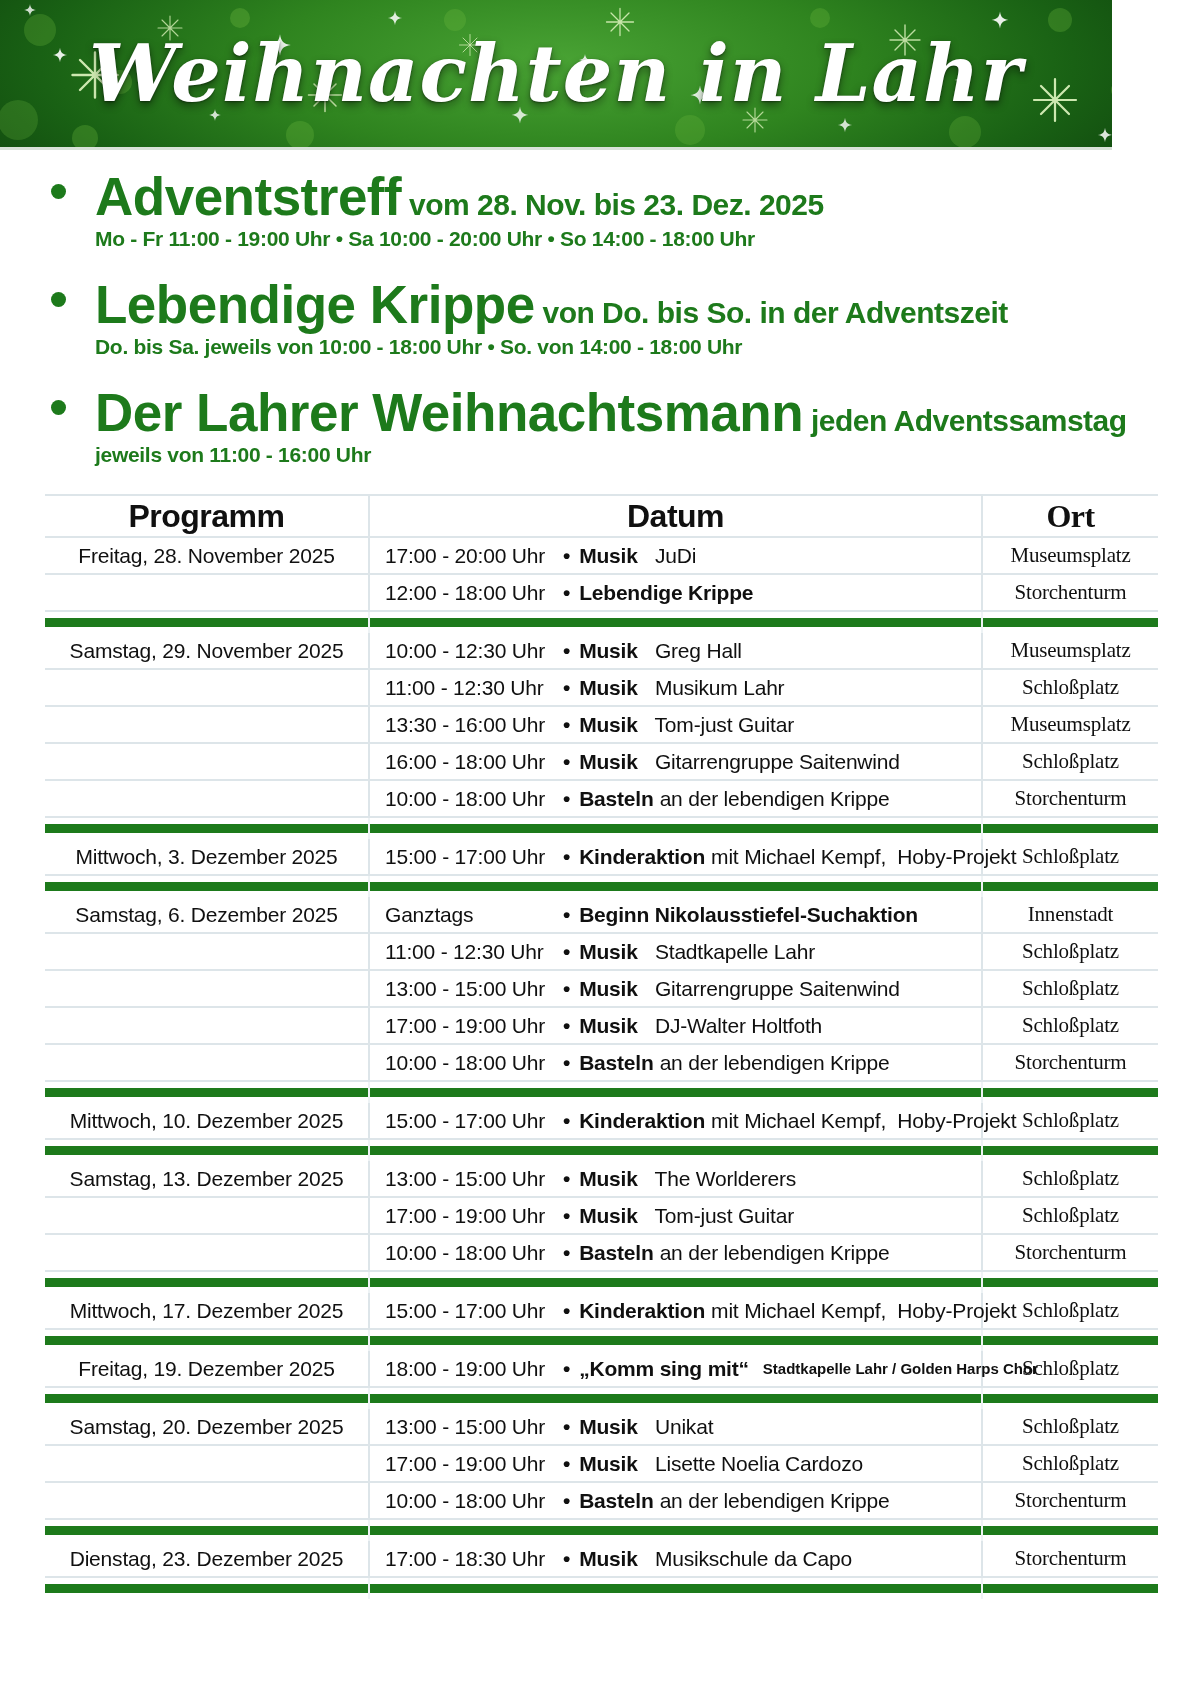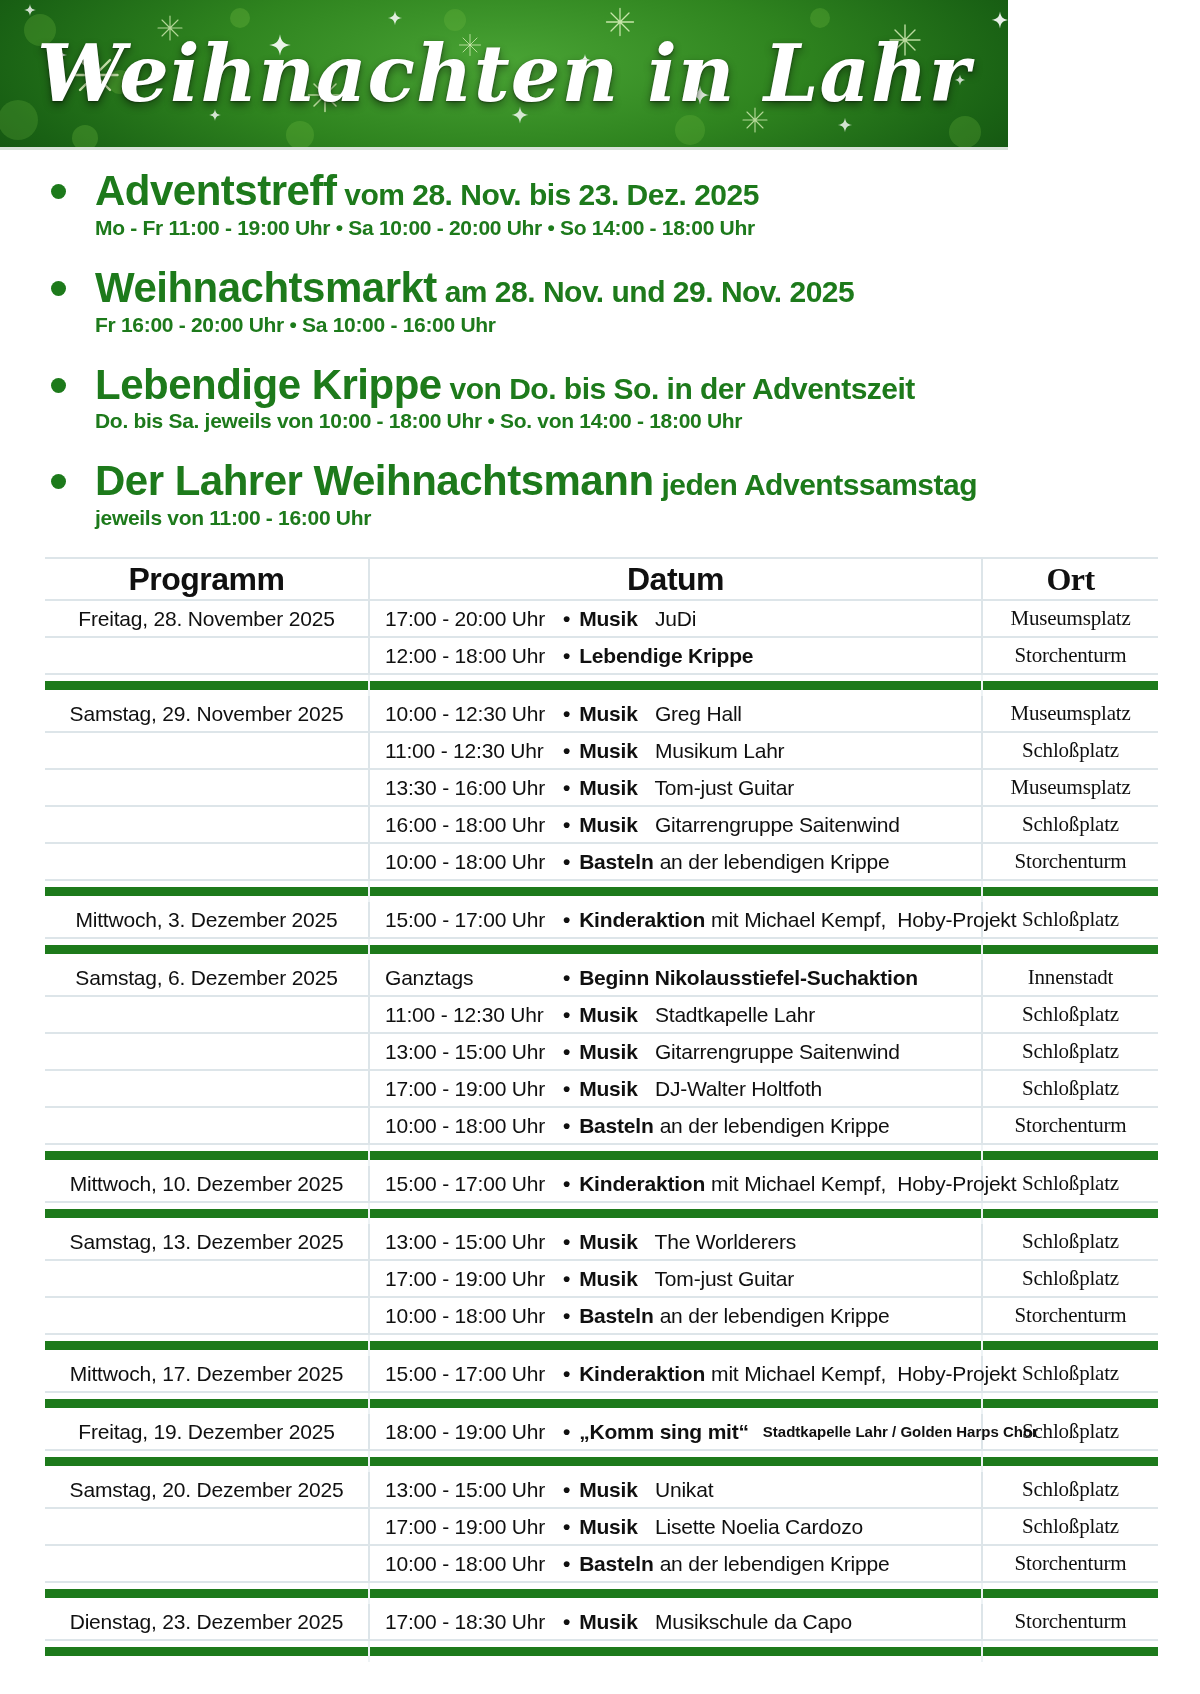--- a/index.html
+++ b/index.html
@@ -12,21 +12,21 @@
   body{
     width:1200px;height:1694px;
     font-family:"Liberation Sans","DejaVu Sans",sans-serif;
     color:var(--ink);
     overflow:hidden;
     position:relative;
   }
 
   
   .banner{
-    position:relative;width:1008px;height:150px;
+    position:relative;width:1112px;height:150px;
     background:radial-gradient(ellipse 760px 240px at 50% 42%,
       #49a334 0%, #2f841f 38%, #196114 68%, #0b3a0b 100%);
     overflow:hidden;
     border-bottom:3px solid #d9e2d9;
   }
   .banner svg{position:absolute;inset:0;}
   .banner-title{
     position:absolute;left:0;right:0;top:8px;
     text-align:center;
     font-family:"DejaVu Serif","Liberation Serif",serif;
@@ -37,21 +37,21 @@
   }
 
   
   .highlights{padding:20px 40px 0 45px;}
   .hl-item{position:relative;padding-left:50px;margin-bottom:27px;}
   .hl-dot{
     position:absolute;left:6px;top:14px;width:15px;height:15px;
     border-radius:50%;background:var(--green);
   }
   .hl-head{color:var(--green);letter-spacing:-0.5px;line-height:1.02;}
-  .hl-title{font-size:42px;font-weight:700;}
+  .hl-title{font-size:53px;font-weight:700;}
   .hl-suffix{font-size:30px;font-weight:700;margin-left:0;}
   .hl-times{
     color:var(--green);font-size:21px;font-weight:700;
     letter-spacing:-0.3px;margin-top:3px;
   }
 
   
   .schedule{margin:14px 0 0 45px;width:1113px;}
   .t-row{display:grid;grid-template-columns:325px 613px 175px;}
   .t-cell{
@@ -141,27 +141,20 @@
 
 <section class="highlights">
   <div class="hl-item">
     <span class="hl-dot"></span>
     <div class="hl-head">
       <span class="hl-title">Adventstreff</span><span class="hl-suffix"> vom 28. Nov. bis 23. Dez. 2025</span>
     </div>
     <div class="hl-times">Mo - Fr 11:00 - 19:00 Uhr • Sa 10:00 - 20:00 Uhr • So 14:00 - 18:00 Uhr</div>
   </div>
 
-  <div class="hl-item">
-    <span class="hl-dot"></span>
-    <div class="hl-head">
-      <span class="hl-title">Weihnachtsmarkt</span><span class="hl-suffix"> am 28. Nov. und 29. Nov. 2025</span>
-    </div>
-    <div class="hl-times">Fr 16:00 - 20:00 Uhr • Sa 10:00 - 16:00 Uhr</div>
-  </div>
 
   <div class="hl-item">
     <span class="hl-dot"></span>
     <div class="hl-head">
       <span class="hl-title">Lebendige Krippe</span><span class="hl-suffix"> von Do. bis So. in der Adventszeit</span>
     </div>
     <div class="hl-times">Do. bis Sa. jeweils von 10:00 - 18:00 Uhr • So. von 14:00 - 18:00 Uhr</div>
   </div>
 
   <div class="hl-item">

